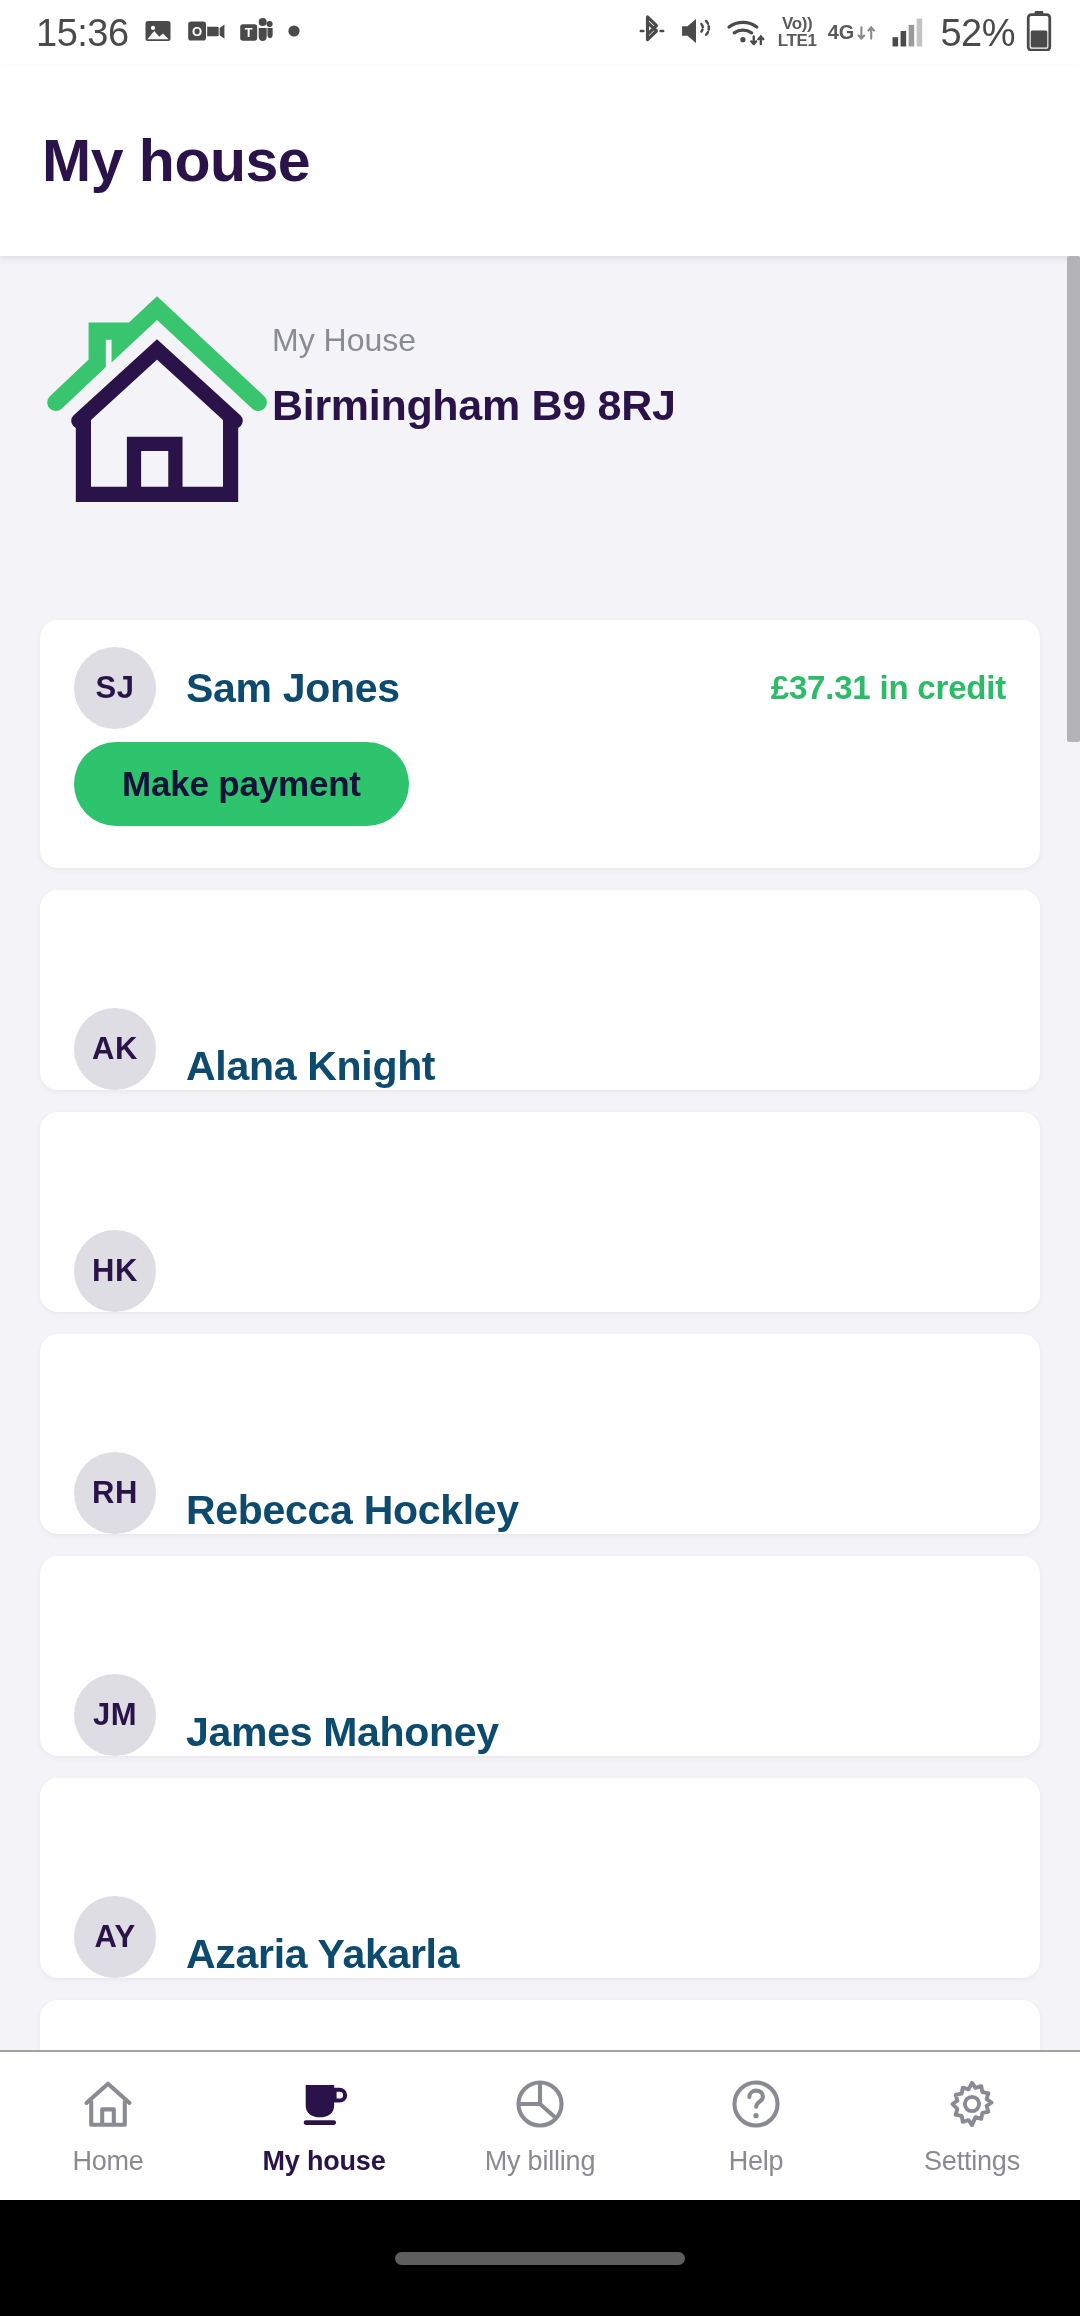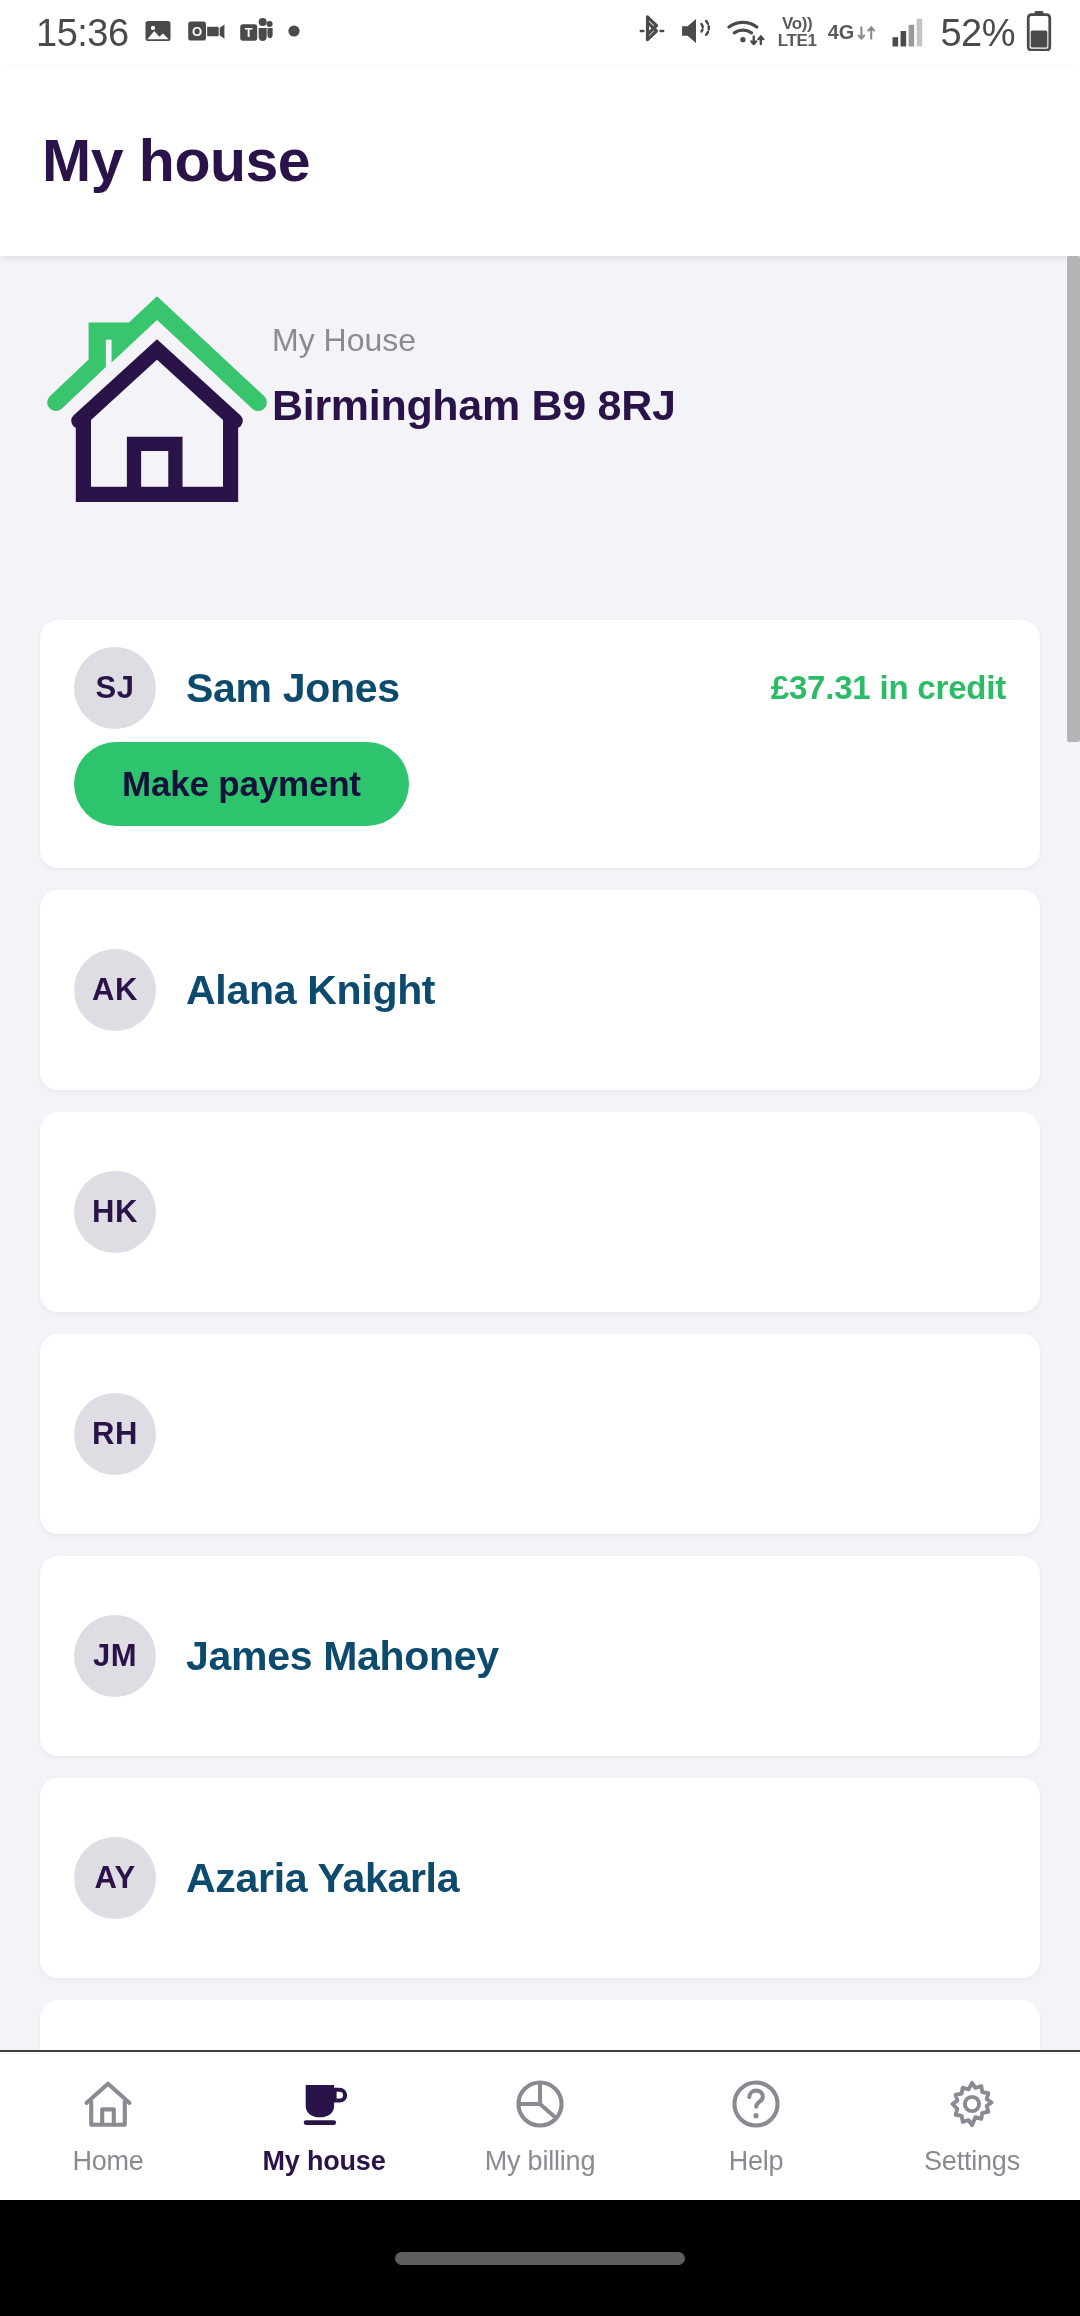--- a/index.html
+++ b/index.html
@@ -121,38 +121,38 @@
     display:inline-block;
     background:#2ec46e;
     color:#16113a;
     font-size:35px; font-weight:700;
     border:none; border-radius:48px;
     padding:22px 48px;
     letter-spacing:-0.2px;
     cursor:pointer;
     font-family:"Liberation Sans", sans-serif;
   }
-  .card.tall .card-row { height:200px; }
+  .card.tall .card-row { height:200px;align-items:flex-end; }
 
   
   #scrollbar-thumb {
     position:absolute;
     right:0; top:0;
     width:13px; height:486px;
     background:#b4b4b6;
     border-radius:2px;
     z-index:6;
   }
 
   
   #bottom-nav {
     position:absolute; left:0; bottom:116px;
     width:1080px; height:150px;
     background:#ffffff;
-    border-top:2px solid #404040;
+    border-top:2px solid #a3a3a3;
     display:flex; 
     z-index:8;
   }
   .nav-item {
     flex:1;
     display:flex; flex-direction:column;
     align-items:center; justify-content:center;
     gap:14px;
     cursor:pointer;
   }
@@ -318,20 +318,21 @@
 
     <div class="card tall">
       <div class="card-row">
         <div class="avatar">HK</div>
       </div>
     </div>
 
     <div class="card tall">
       <div class="card-row">
         <div class="avatar">RH</div>
+        <div class="member-name">Rebecca Hockley</div>
       </div>
     </div>
 
     <div class="card tall">
       <div class="card-row">
         <div class="avatar">JM</div>
         <div class="member-name">James Mahoney</div>
       </div>
     </div>
 

